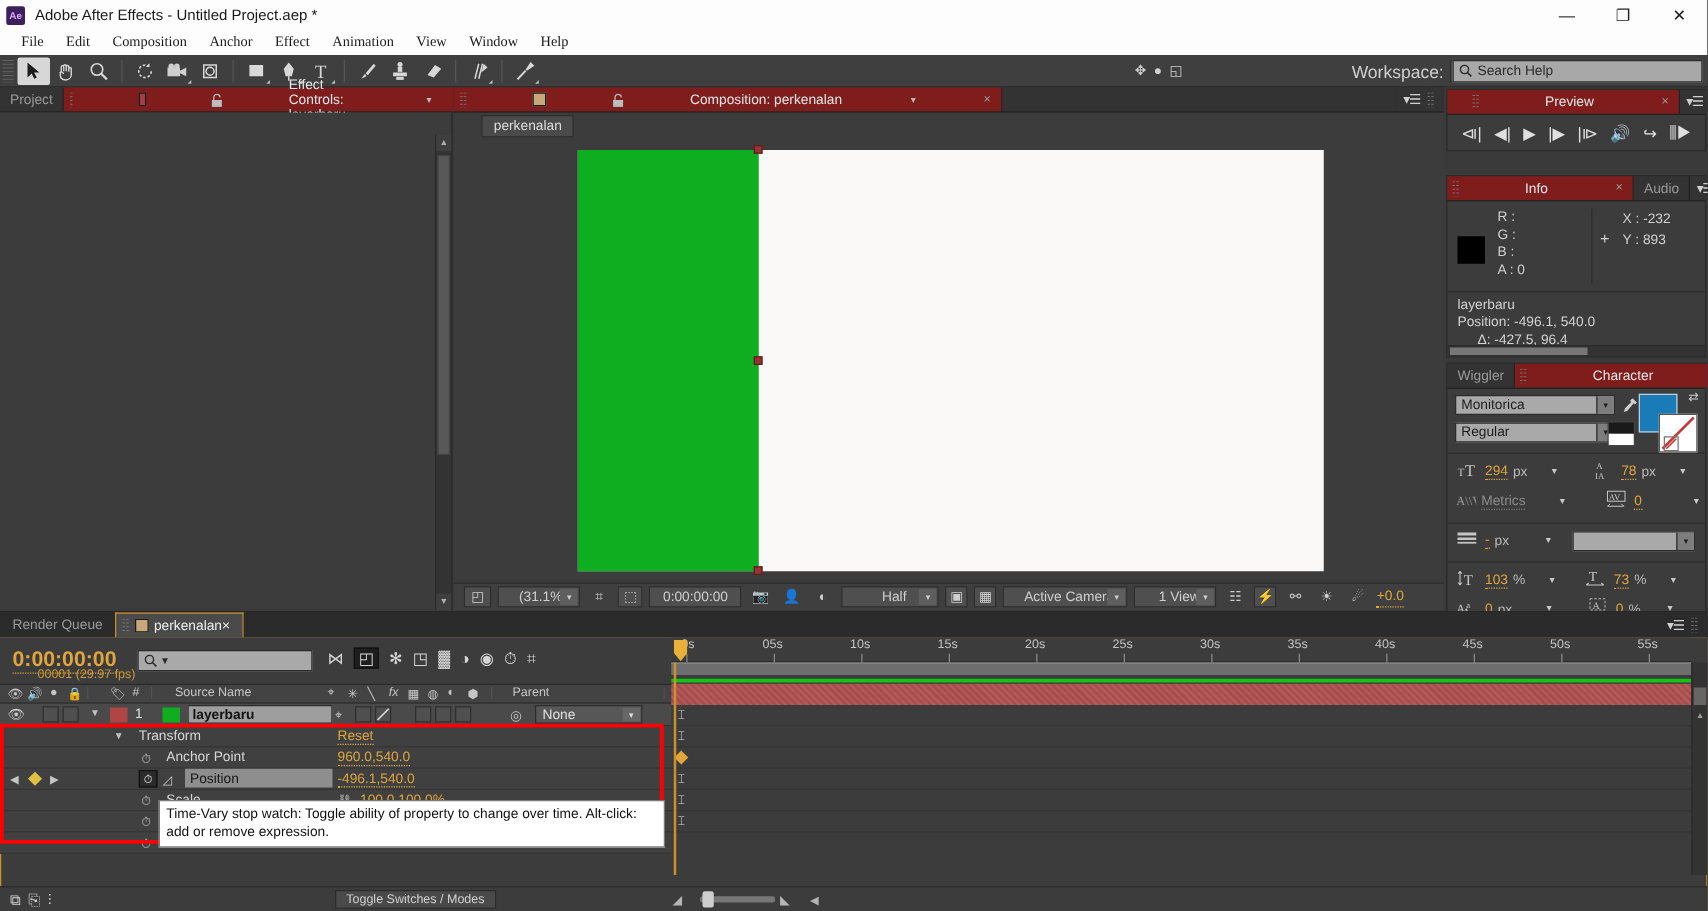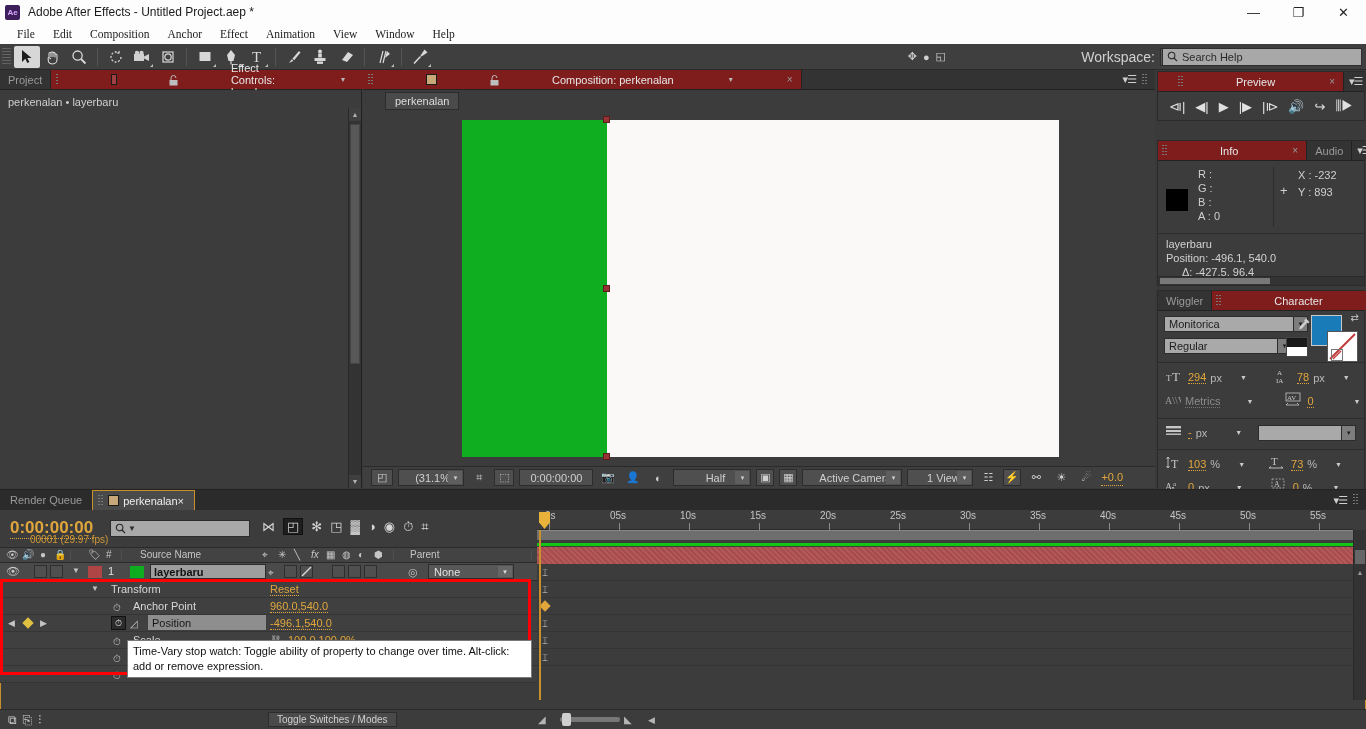--- a/index.html
+++ b/index.html
@@ -335,21 +335,20 @@
         <span style="margin-left:7px;color:#b7b7b7;font-size:8px">▾</span>
         <span class="x">×</span>
       </div>
       <div style="flex:1;background:#333"></div>
       <div style="display:flex;align-items:center;padding:0 6px;background:#333" class="menuico">▾☰</div>
       <div style="display:flex;align-items:center;padding-right:3px;background:#333">
           <span class="tabgrip"></span>
         </div>
     </div>
     <div class="ec-body">
-      <div class="ec-crumb">perkenalan • layerbaru</div>
       <div class="vscroll">
         <div class="arrowbtn" style="top:0">▲</div>
         <div class="vthumb" style="top:16px;height:240px"></div>
         <div class="arrowbtn" style="bottom:0">▼</div>
       </div>
     </div>
   </div>
 
   <div class="comp-panel">
     <div class="panel-tabbar">
@@ -506,21 +505,21 @@
           <span>Pa</span>
         </div>
         <div style="flex:1;background:#333"></div>
         <div style="display:flex;align-items:center;padding:0 4px;background:#333" class="menuico">▾☰</div>
         <div style="display:flex;align-items:center;padding-right:2px;background:#333">
             <span class="tabgrip"></span>
           </div>
       </div>
 
       <div class="char-body">
-        <div class="cfield" style="width:144px">
+        <div class="cfield" style="width:128px">
           <span>Monitorica</span>
           <span class="ar">▾</span>
         </div>
         <div class="cfield" style="width:128px;margin-top:6px">
           <span>Regular</span>
           <span class="ar">▾</span>
         </div>
 
         <span style="position:absolute;left:138px;top:6px;color:#c8c8c8;font-size:13px">
           <svg width="15" height="15" viewBox="0 0 15 15">

